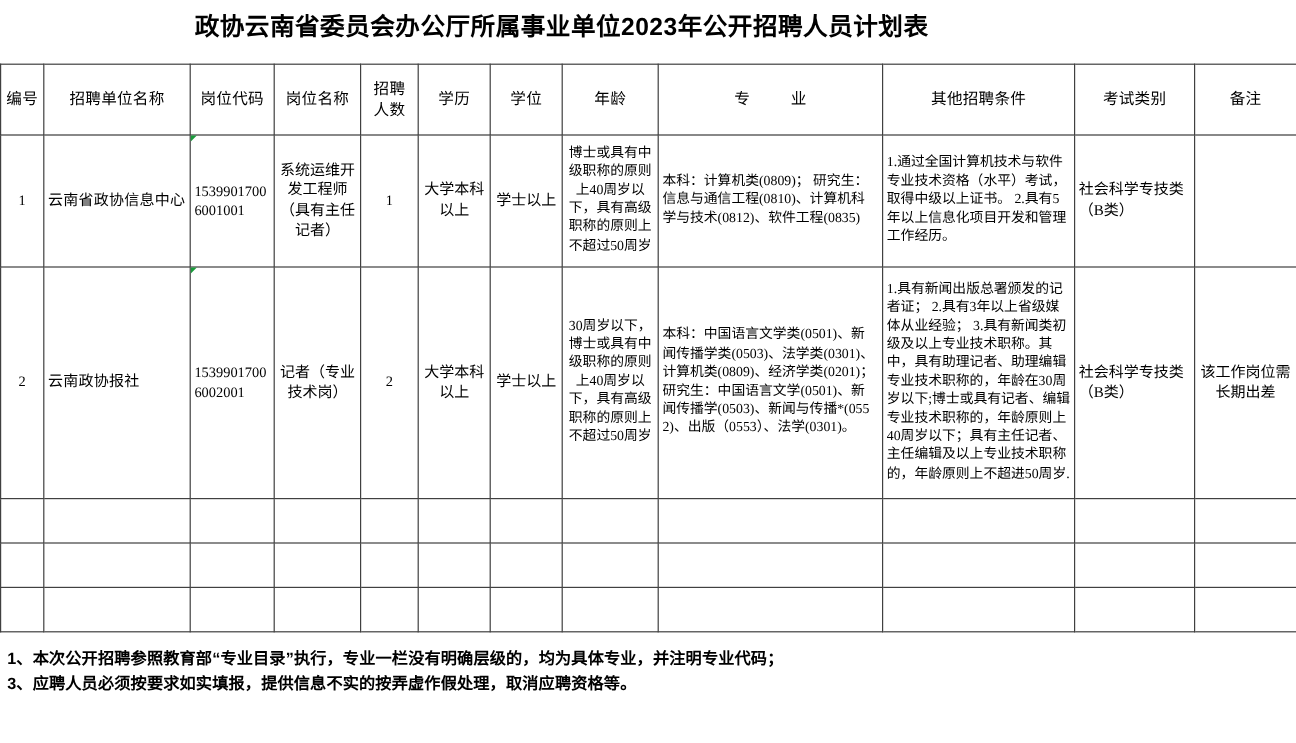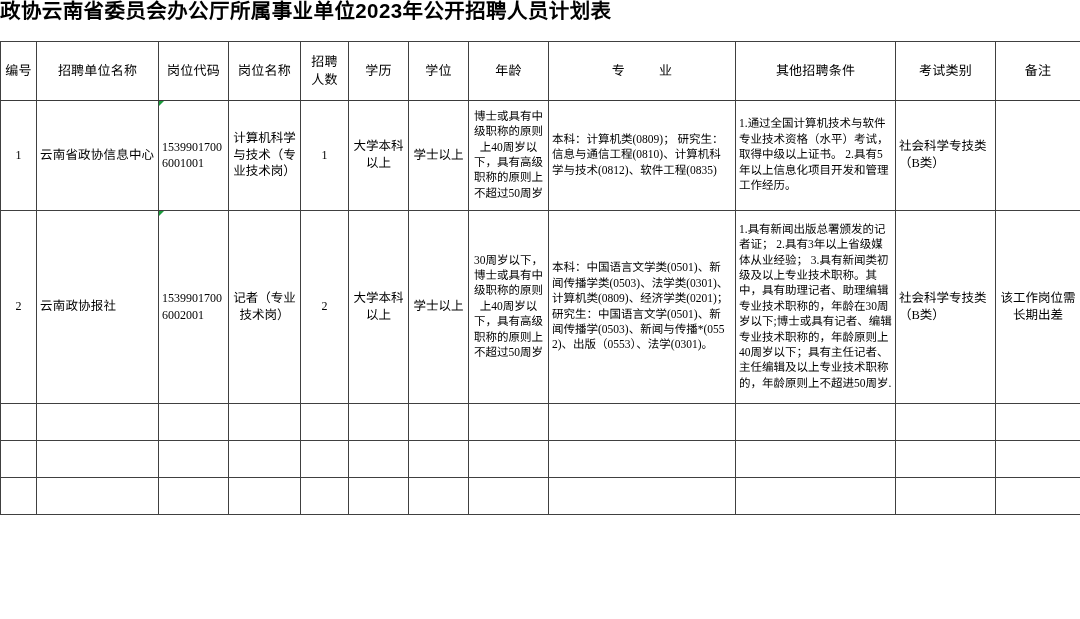--- a/index.html
+++ b/index.html
@@ -13,27 +13,27 @@
     height: 619px;
     font-family: "Liberation Serif", "DejaVu Serif", serif;
     color: #000000;
     overflow: hidden;
     position: relative;
   }
 
   
   .sheet-title {
     width: 936px;
-    text-align: left;
+    text-align: center;
     font-family: "Liberation Sans", "DejaVu Sans", sans-serif;
     font-weight: bold;
     font-size: 20.5px;
     letter-spacing: 0.4px;
     line-height: 1;
-    padding-top: 1px;
+    padding-top: 13px;
     padding-bottom: 19px;
     box-sizing: border-box;
     color: #000;
     white-space: nowrap;
   }
 
   
   .table-wrap {
     width: 1080px;
     box-sizing: border-box;
@@ -164,21 +164,21 @@
       </tr>
     </thead>
     <tbody>
       <tr class="row-1">
         <td class="center t-idx">1</td>
         <td class="t-unit">云南省政协信息中心</td>
         <td class="t-code has-marker">
           <span class="marker"></span>
           <span>15399017006001001</span>
         </td>
-        <td class="t-post">计算机科学与技术（专业技术岗）</td>
+        <td class="t-post">系统运维开发工程师（具有主任记者）</td>
         <td class="center t-num">1</td>
         <td class="t-edu">大学本科以上</td>
         <td class="t-deg">学士以上</td>
         <td class="t-age">博士或具有中级职称的原则上40周岁以下，具有高级职称的原则上不超过50周岁</td>
         <td class="t-major">本科：计算机类(0809)；
 研究生：信息与通信工程(0810)、计算机科学与技术(0812)、软件工程(0835)</td>
         <td class="t-cond">1.通过全国计算机技术与软件专业技术资格（水平）考试，取得中级以上证书。
 2.具有5年以上信息化项目开发和管理工作经历。</td>
         <td class="t-exam">社会科学专技类（B类）</td>
         <td class="t-remark"></td>
@@ -243,13 +243,15 @@
         <td></td>
         <td></td>
         <td></td>
         <td></td>
       </tr>
     </tbody>
   </table>
 </div>
 
 <div class="notes">
+  <span class="note-line">1、本次公开招聘参照教育部“专业目录”执行，专业一栏没有明确层级的，均为具体专业，并注明专业代码；</span>
+  <span class="note-line">3、应聘人员必须按要求如实填报，提供信息不实的按弄虚作假处理，取消应聘资格等。</span>
 </div>
 
 </body></html>

